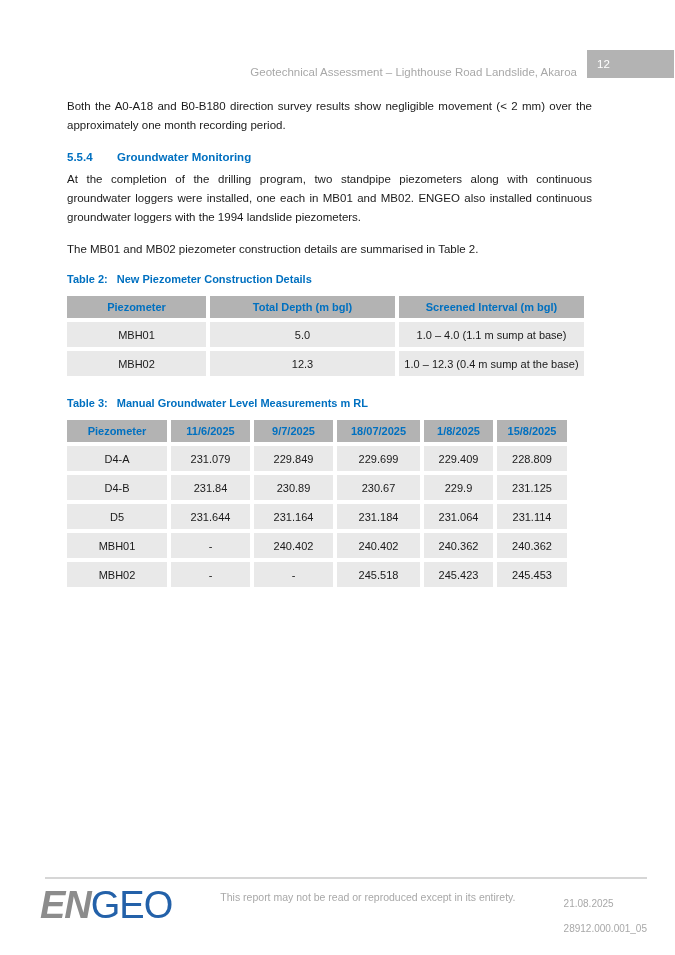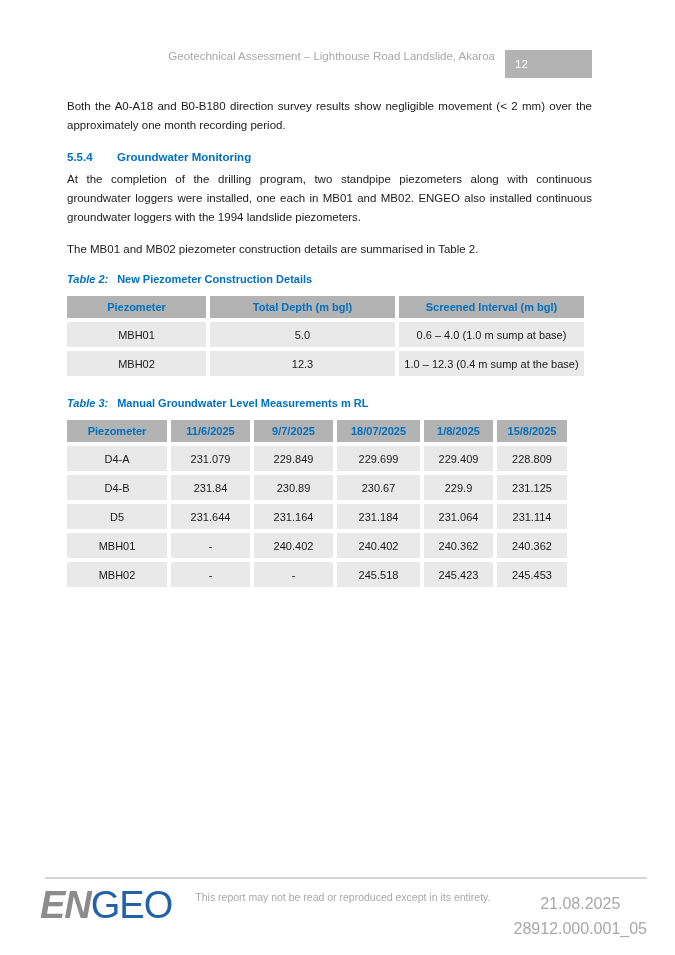--- a/index.html
+++ b/index.html
@@ -10,22 +10,22 @@
     height: 955px;
     background: #ffffff;
     font-family: "Liberation Sans", sans-serif;
     color: #1a1a1a;
     overflow: hidden;
   }
 
   
   .header {
     position: absolute;
-    top: 50px; left: 0; width: 592px; height: 28px;
-    display: flex; justify-content: flex-end; align-items: flex-start;
+    top: 50px; left: 0; width: 674px; height: 28px;
+    display: flex; justify-content: flex-end; align-items: flex-end;
   }
   .header-title { color: #a8a8a8; font-size: 11.5px; margin-right: 10px; }
   .page-num-box {
     width: 87px; height: 28px; background: #b3b3b3;
     color: #ffffff; font-weight: normal; font-size: 11.5px;
     display: flex; align-items: center; padding-left: 10px;
   }
 
   
   .content { position: absolute; left: 67px; top: 97px; width: 525px; }
@@ -36,21 +36,21 @@
   .section-heading {
     display: flex; color: #0070c0; font-weight: bold; font-size: 11.5px;
     line-height: 19px; margin: 0 0 3px 0;
   }
   .section-num { width: 50px; flex: 0 0 50px; }
 
   .caption {
     color: #0070c0; font-weight: bold; font-size: 11px; line-height: 14px;
     margin: 4px 0 6px 0;
   }
-  .caption .cap-label { margin-right: 9px; font-style: italic; }
+  .caption .cap-label { margin-right: 9px; }
 
   table { border-collapse: separate; border-spacing: 4px; margin-left: -4px; table-layout: fixed; }
   th {
     background: #b3b3b3; color: #0070c0; font-weight: bold; font-size: 11px;
     height: 22px; text-align: center; vertical-align: middle; padding: 2px 4px;
   }
   td {
     background: #e9e9e9; color: #1a1a1a; font-size: 11px;
     height: 25px; text-align: center; vertical-align: middle; padding: 2px 4px;
   }
@@ -68,21 +68,21 @@
     position: absolute; left: 40px; right: 28px; top: 883px;
     display: flex; align-items: flex-start;
   }
   .logo { font-size: 38px; line-height: 44px; white-space: nowrap; letter-spacing: -1px; }
   .logo-en { color: #8c8c8c; font-style: italic; font-weight: bold; }
   .logo-geo { color: #2361a9; font-weight: 400; }
   .footer-disclaimer {
     flex: 1; text-align: center; color: #a8a8a8; font-size: 10.5px; padding-top: 8px;
   }
   .footer-right {
-    text-align: center; color: #a8a8a8; font-size: 16px;
+    text-align: left; color: #a8a8a8; font-size: 10px;
     padding-top: 8px; line-height: 25px; white-space: nowrap;
   }
 </style>
 </head>
 <body>
 
 <div class="page">
 
   <div class="header">
     <span class="header-title">Geotechnical Assessment – Lighthouse Road Landslide, Akaroa</span>
@@ -117,21 +117,21 @@
         <tr>
           <th>Piezometer</th>
           <th>Total Depth (m bgl)</th>
           <th>Screened Interval (m bgl)</th>
         </tr>
       </thead>
       <tbody>
         <tr>
           <td>MBH01</td>
           <td>5.0</td>
-          <td>0.6 – 4.0 (1.0 m sump at base)</td>
+          <td>1.0 – 4.0 (1.1 m sump at base)</td>
         </tr>
         <tr>
           <td>MBH02</td>
           <td>12.3</td>
           <td>1.0 – 12.3 (0.4 m sump at the base)</td>
         </tr>
       </tbody>
     </table>
 
 

